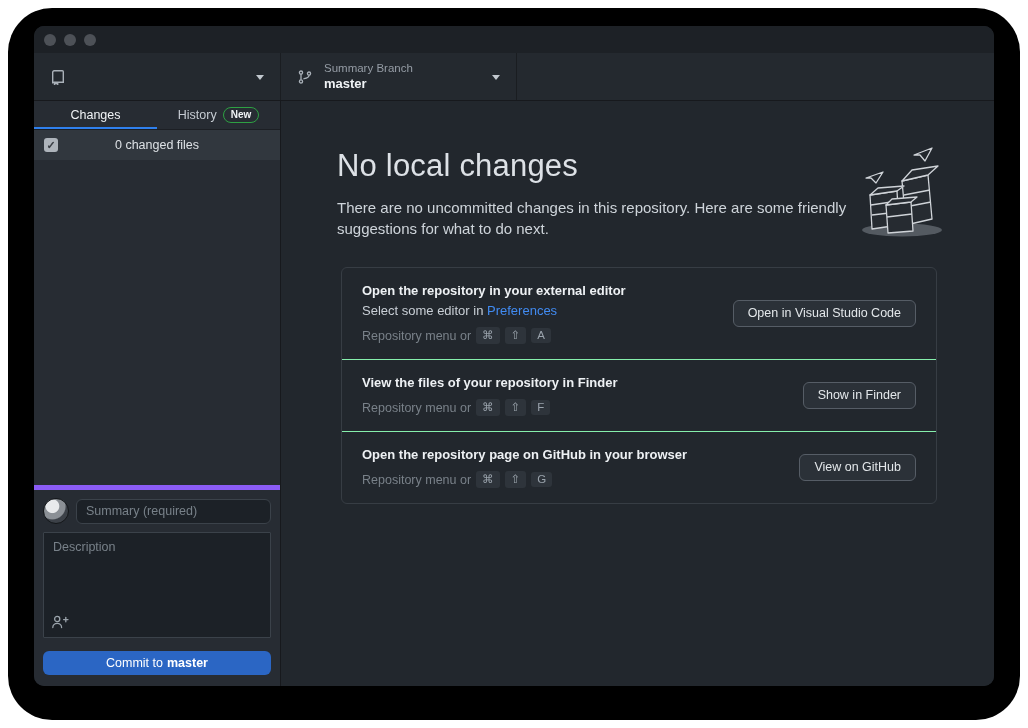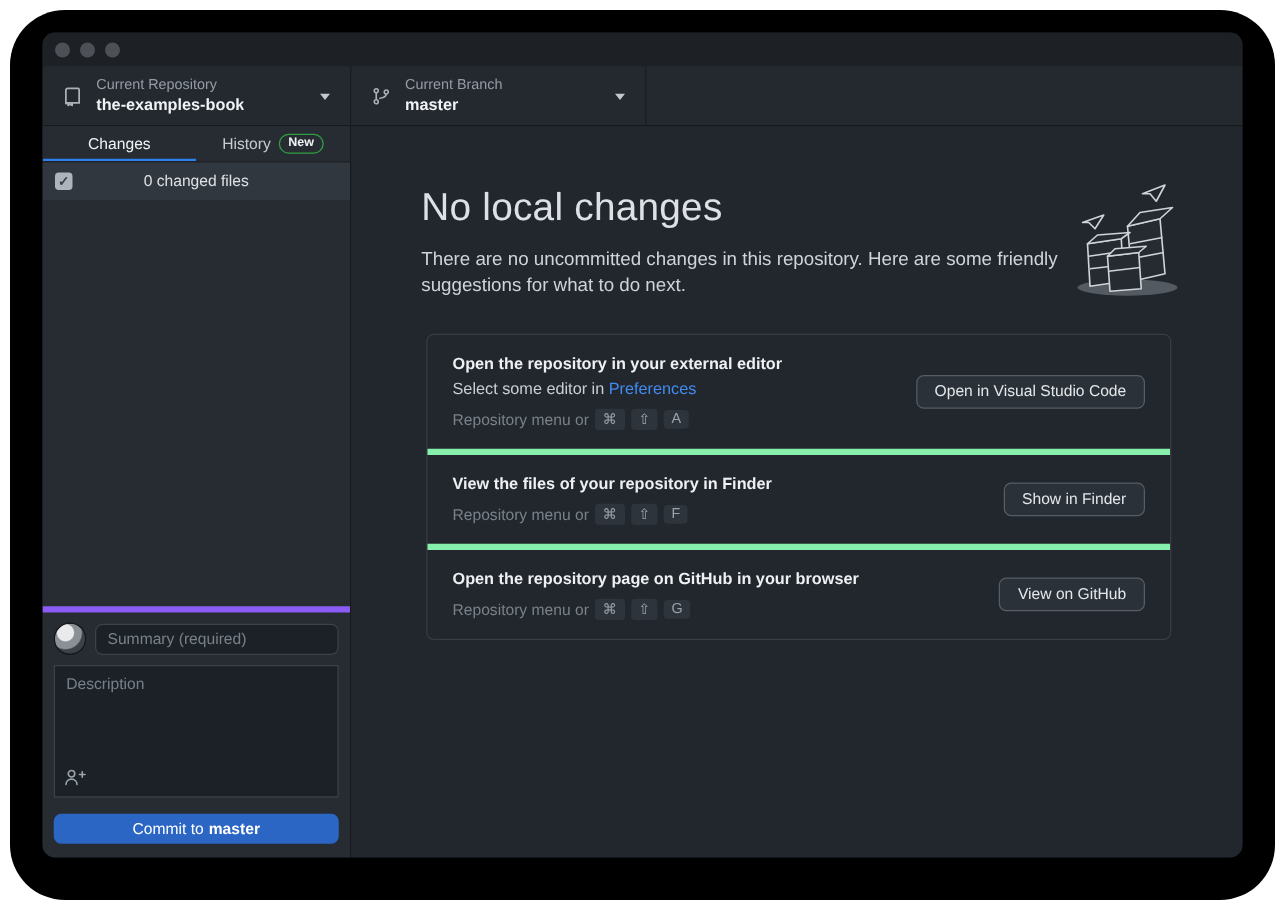--- a/index.html
+++ b/index.html
@@ -62,21 +62,21 @@
                 font-size:12.5px; font-family:"Liberation Sans", sans-serif; cursor:pointer; display:flex; align-items:center; justify-content:center; }
   .commit-btn b { font-weight:bold; margin-left:4px; }
 
   
   .main { flex:1; position:relative; background:#22272d; padding:47px 0 0 56px; overflow:hidden; }
   .main-title { font-size:31px; font-weight:300; color:#dde1e6; letter-spacing:0.2px; }
   .main-sub { margin-top:13px; width:518px; font-size:15px; line-height:1.4; color:#ced4da; }
   .illustration { position:absolute; top:44px; right:48px; width:96px; height:94px; }
 
   .suggestions { margin-top:28px; margin-left:4px; width:596px; border:1px solid #373d44; border-radius:6px; }
-  .sug { display:flex; align-items:center; gap:16px; padding:15px 20px; border-top:5px solid #86efac; }
+  .sug { display:flex; align-items:center; gap:16px; padding:15px 20px; border-top:1px solid #86efac; }
   .sug:first-child { border-top:none; }
   .sug-text { flex:1; }
   .sug-title { font-size:13px; font-weight:bold; color:#eef1f4; }
   .sug-line2 { margin-top:5px; font-size:13px; color:#c9cfd6; }
   .sug-link { color:#418bf2; text-decoration:none; cursor:pointer; }
   .sug-shortcut { margin-top:9px; font-size:12.5px; color:#798189; display:flex; align-items:center; gap:5px; }
   .key { background:#2e343b; border-radius:3px; padding:1px 6px 2px; font-size:11.5px; color:#9aa3ac; min-width:14px; text-align:center; }
   .sug-btn { background:#2b3138; border:1px solid #565d66; border-radius:6px; padding:5px 14px 6px; font-size:12.5px;
              color:#e3e7ea; font-family:"Liberation Sans", sans-serif; white-space:nowrap; cursor:pointer; }
 </style>
@@ -96,39 +96,35 @@
 
     <div class="toolbar">
 
       <div class="tb-sec repo">
         <span class="tb-icon">
           <svg width="16" height="16" viewBox="0 0 16 16" fill="none" stroke="currentColor" stroke-width="1.4">
             <path d="M4.2 1.7h8.1a1 1 0 0 1 1 1v10.6h-9.3a1.3 1.3 0 0 0-1.3 1.1V3.2a1.5 1.5 0 0 1 1.5-1.5Z"></path>
             <path d="M4.5 13.3v2l1.6-1.1 1.6 1.1v-2"></path>
           </svg>
         </span>
-        <span class="tb-text">
-          <span class="tb-label">Current Repository</span>
-          <span class="tb-value">the-examples-book</span>
-        </span>
         <span class="tb-chevron"></span>
       </div>
 
       <div class="tb-sec branch">
         <span class="tb-icon">
           <svg width="16" height="16" viewBox="0 0 16 16" fill="none" stroke="currentColor" stroke-width="1.3">
             <circle cx="4" cy="3.6" r="1.6"></circle>
             <circle cx="4" cy="12.4" r="1.6"></circle>
             <circle cx="12" cy="4.6" r="1.6"></circle>
             <path d="M4 5.2v5.6"></path>
             <path d="M12 6.2c0 2.8-3.2 3.1-5.6 3.6"></path>
           </svg>
         </span>
         <span class="tb-text">
-          <span class="tb-label">Current Branch</span>
+          <span class="tb-label">Summary Branch</span>
           <span class="tb-value">master</span>
         </span>
         <span class="tb-chevron"></span>
       </div>
 
 
       <div class="tb-sec rest"></div>
     </div>
 
     <div class="body-row">

